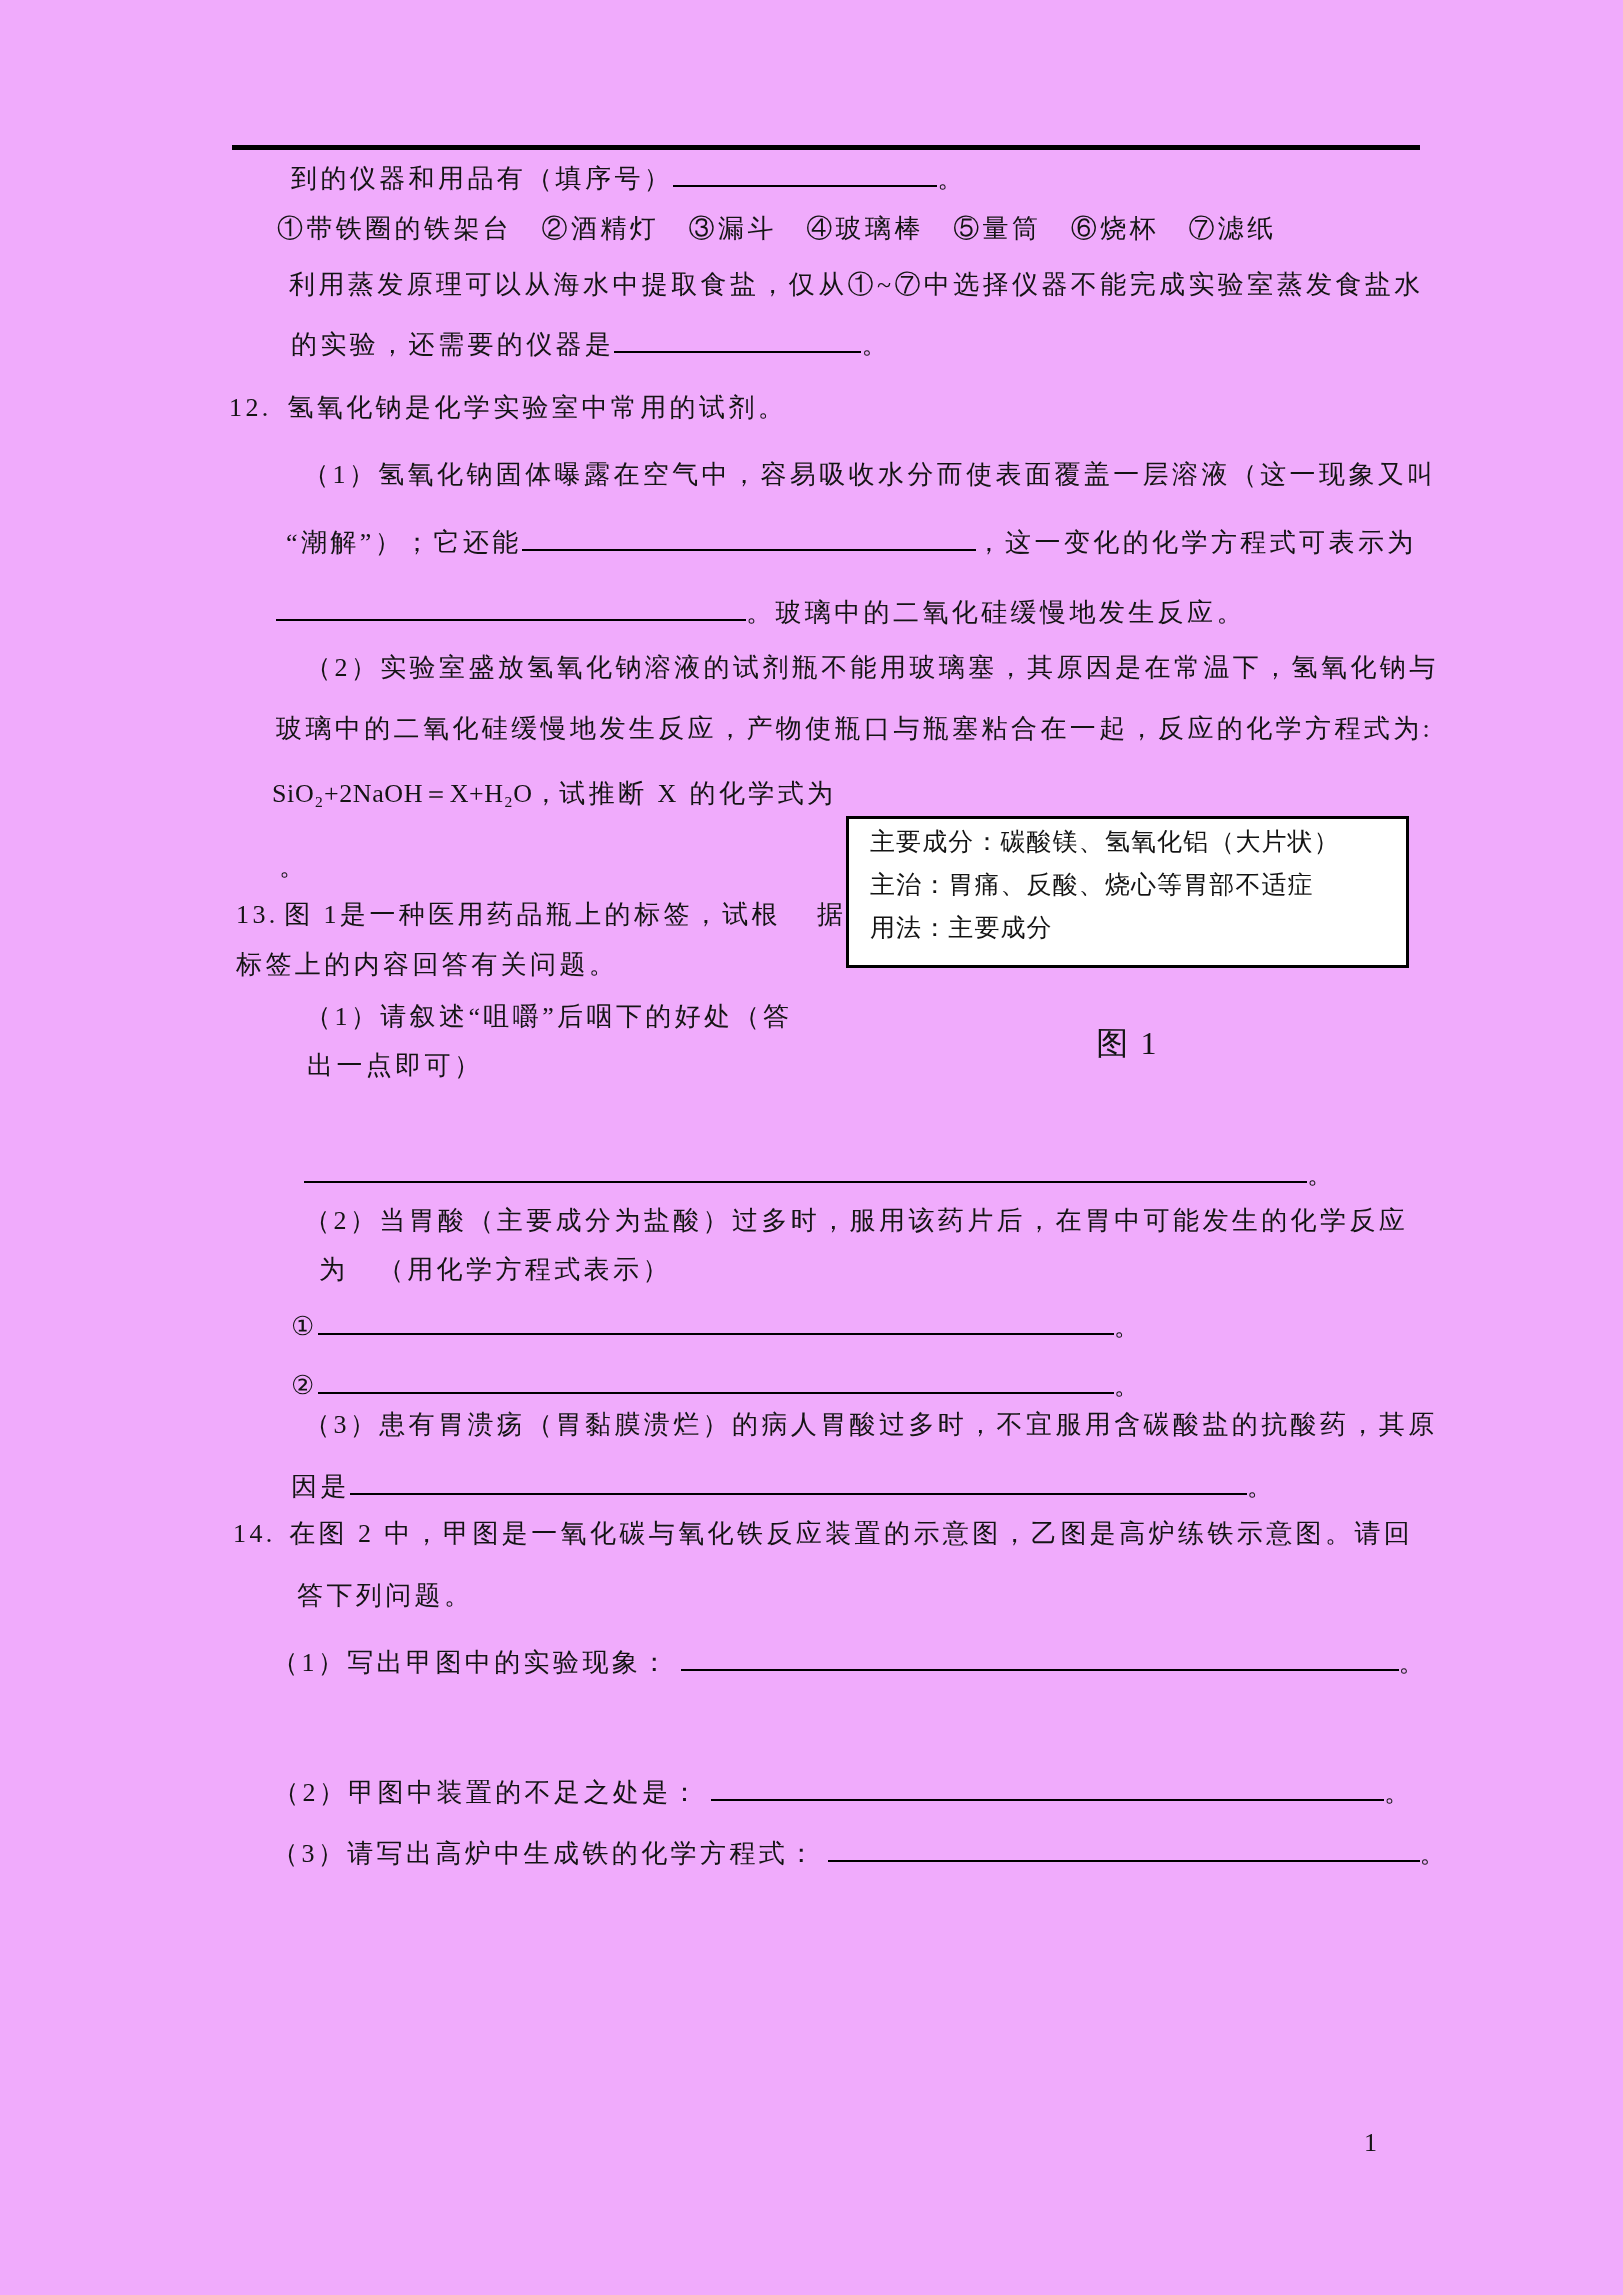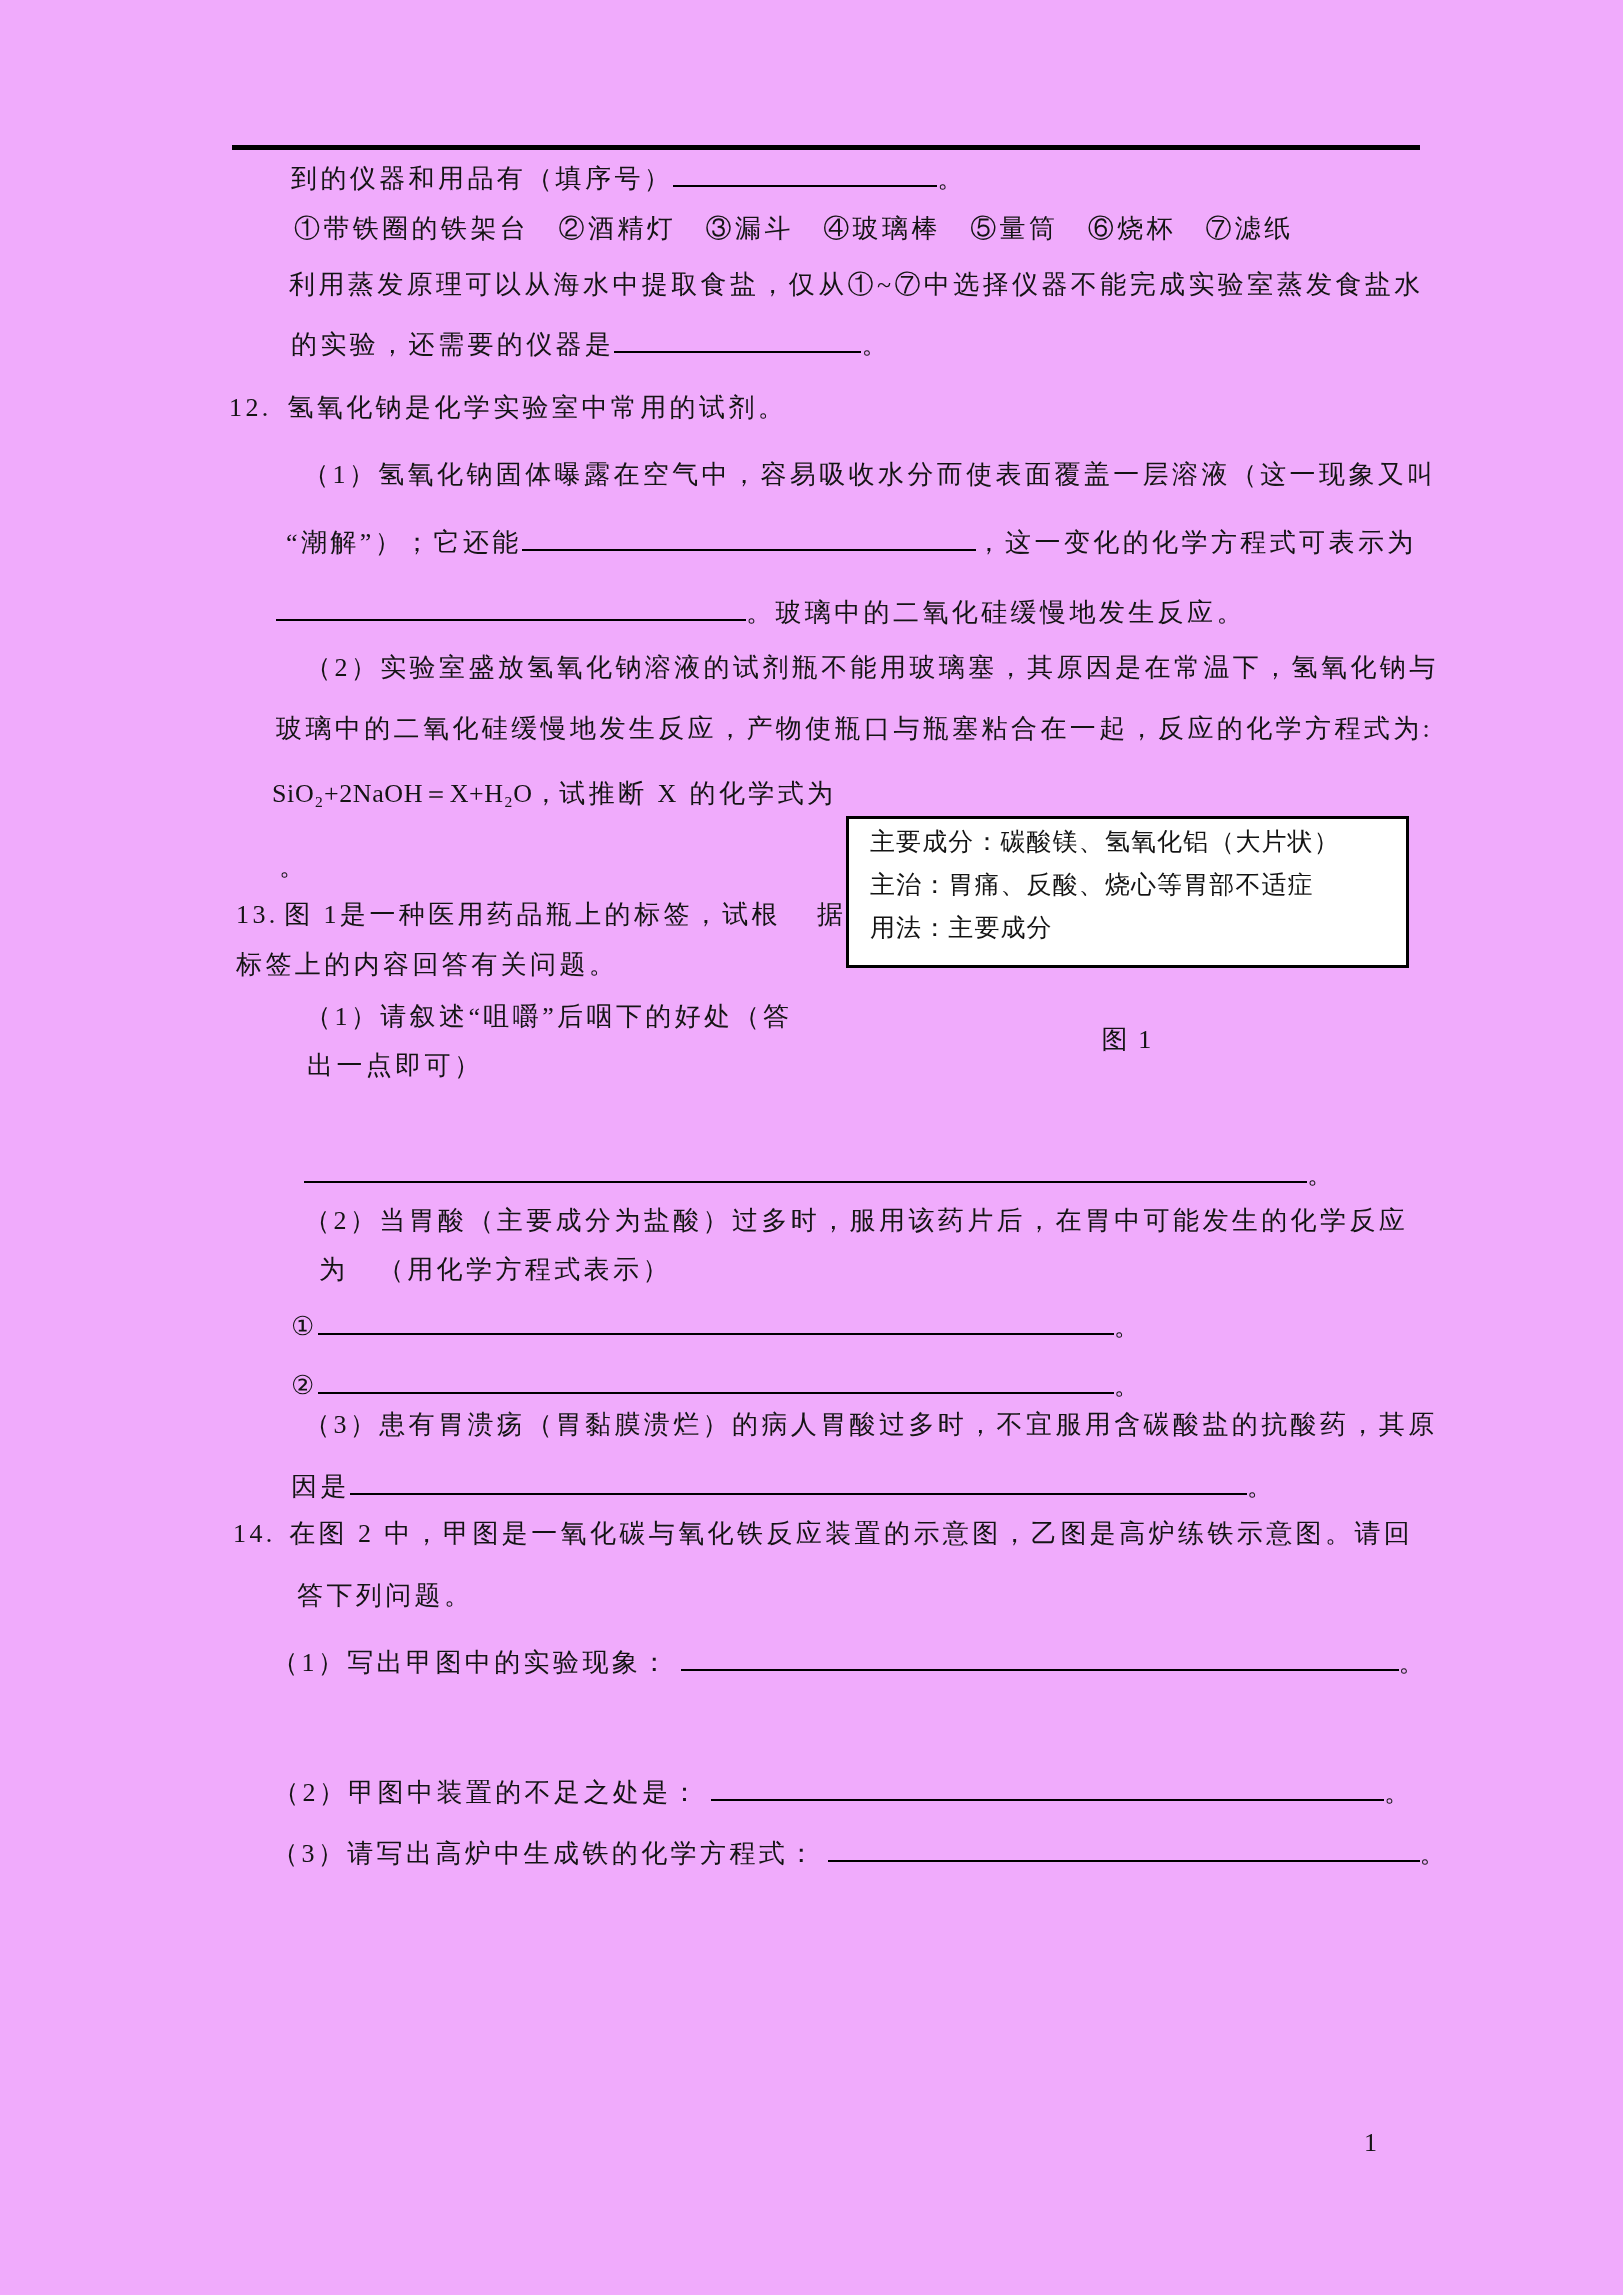--- a/index.html
+++ b/index.html
@@ -23,34 +23,34 @@
     position:absolute; left:846px; top:816px; width:563px; height:152px;
     border:3.4px solid #000; box-sizing:border-box; background:#fff;
     font-family:Liberation Mono, monospace; padding-top:2.8px;
   }
   .labelbox .bl {
     font-size:25px; line-height:43px; letter-spacing:1.1px; white-space:nowrap;
     padding-left:21px;
   }
   .caption {
     position:absolute; left:846px; top:1022px; width:563px; text-align:center;
-    font-size:26px; letter-spacing:2.2px;
+    font-size:32px; letter-spacing:2.2px;
   }
   .pagenum { position:absolute; left:1364px; top:2128px; font-size:26px; }
 </style>
 </head>
 <body>
 
 <div class="page">
 
   <div class="rule"></div>
 
   <div class="ln" style="left:291px; top:155px;"><span>到的仪器和用品有（填序号）</span><span class="blank" style="width:264px;"></span><span>。</span></div>
 
-  <div class="ln" style="left:294px; top:209px;"><span>①带铁圈的铁架台　②酒精灯　③漏斗　④玻璃棒　⑤量筒　⑥烧杯　⑦滤纸</span></div>
+  <div class="ln" style="left:277px; top:209px;"><span>①带铁圈的铁架台　②酒精灯　③漏斗　④玻璃棒　⑤量筒　⑥烧杯　⑦滤纸</span></div>
 
   <div class="ln" style="left:289px; top:265px;"><span>利用蒸发原理可以从海水中提取食盐，仅从①~⑦中选择仪器不能完成实验室蒸发食盐水</span></div>
 
   <div class="ln" style="left:291px; top:321px;"><span>的实验，还需要的仪器是</span><span class="blank" style="width:247px;"></span><span>。</span></div>
 
   <div class="ln" style="left:229px; top:388px;"><span>12.</span><span class="gap" style="width:15.7px;"></span><span>氢氧化钠是化学实验室中常用的试剂。</span></div>
 
   <div class="ln" style="left:303px; top:455px;"><span>（1）氢氧化钠固体曝露在空气中，容易吸收水分而使表面覆盖一层溶液（这一现象又叫</span></div>
 
   <div class="ln" style="left:286px; top:519px;"><span>“潮解”）；它还能</span><span class="blank" style="width:454px;"></span><span>，这一变化的化学方程式可表示为</span></div>

